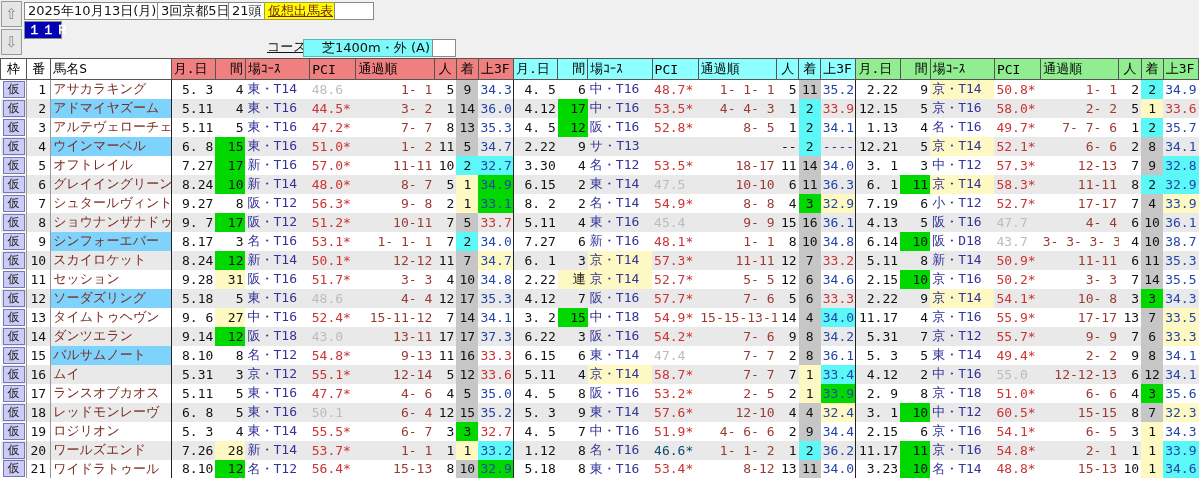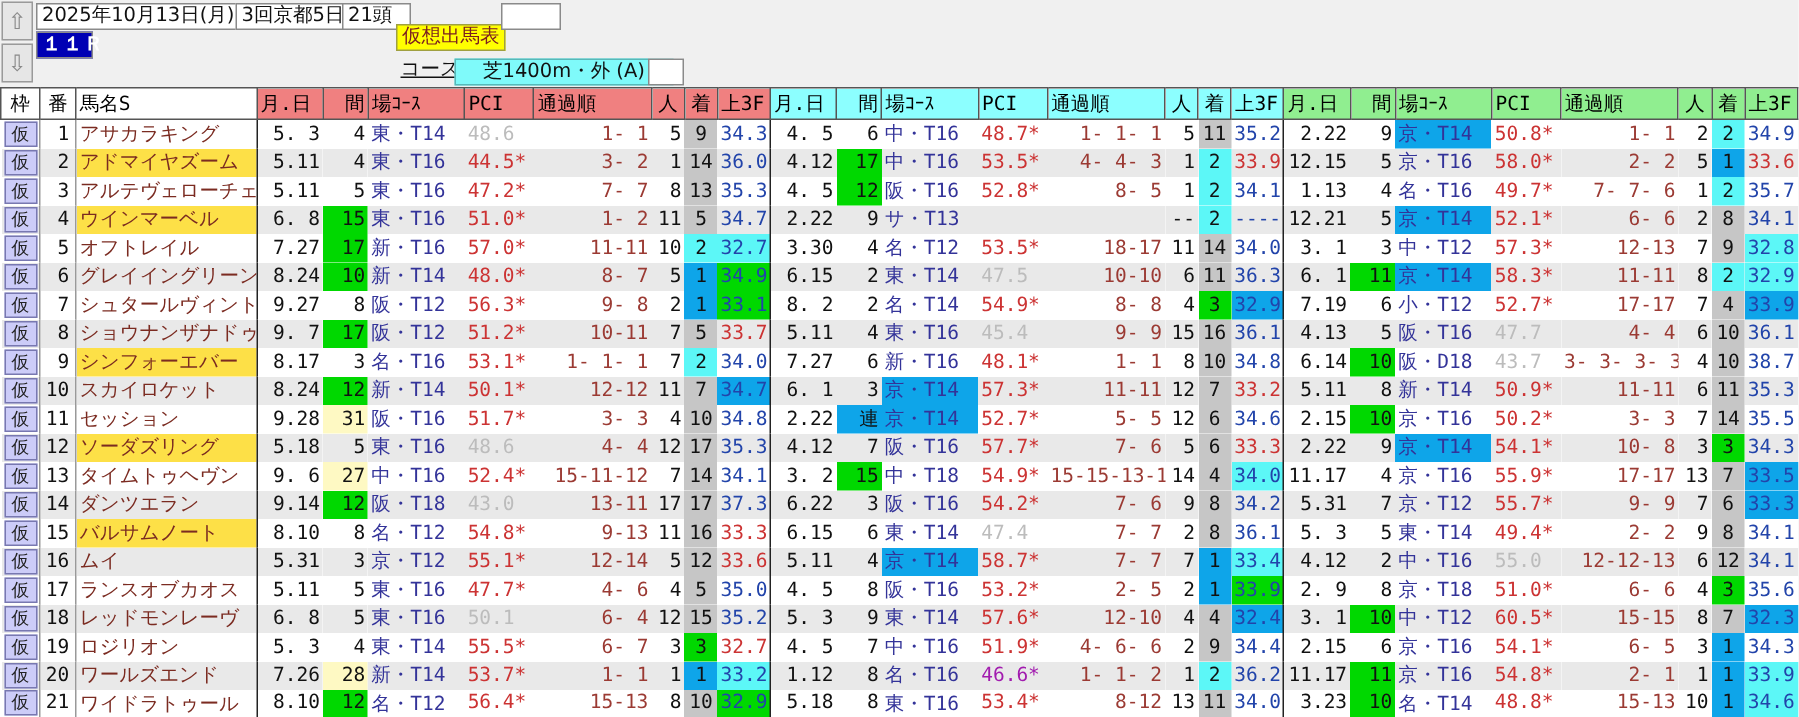--- a/index.html
+++ b/index.html
@@ -44,55 +44,55 @@
   th.hg3{background:#90ee90;}
   th.cen{text-align:center;}
   th.rgt{text-align:right;}
   tbody td{
     height:19px;padding:0 2px;white-space:pre;overflow:hidden;box-sizing:border-box;
   }
   tr.even{background:#e9e9e9;}
   td.waku{border-right:1px solid #999;text-align:center;}
   td.num{border-right:1px solid #999;text-align:right;padding-right:4px;color:#111;}
   td.name{color:#7b2b21;font-family:"DejaVu Sans","Liberation Sans",sans-serif;}
-  td.name.mare{background:#fde047;}
+  td.name.mare{background:#7dd3fc;}
   td.gstart{border-left:1px solid #222;}
   .kari{
     display:inline-block;width:20px;height:15px;line-height:15px;text-align:center;
     background:#ccccf8;border:1px solid #7878b0;font-size:12px;color:#222;cursor:pointer;
     font-family:"DejaVu Sans","Liberation Sans",sans-serif;
   }
   td.c-date{text-align:right;color:#111;}
   td.c-gap{text-align:right;color:#111;}
   td.c-course{color:#333399;}
   td.c-pci{color:#cc3333;}
   td.c-pci.gray{color:#bcbcbc;}
-  td.c-pci.blue{color:#a21caf;}
+  td.c-pci.blue{color:#0c4a6e;}
   td.c-pass{text-align:right;color:#9b3a33;}
   td.c-pop{text-align:right;color:#111;}
   td.c-fin{text-align:center;color:#111;}
   td.c-a{text-align:right;color:#2244aa;}
   td.c-a.red{color:#cc3333;}
-  .bg-y{background:#0ea5e9;}
+  .bg-y{background:#fef9c3;}
   .bg-c{background:#5cf7f7;}
   .bg-g{background:#00d800;}
   .bg-r{background:#fef9c3;}
   .bg-gr{background:#c6c6c6;}
 </style>
 </head>
 <body>
 
 <div class="topbar">
   <div class="scrollbtn up">⇧</div>
   <div class="scrollbtn down">⇩</div>
 
   <div class="tbox" style="left:24px;top:2px;">2025年10月13日(月)</div>
   <div class="tbox" style="left:137px;top:2px;width:88px;margin-left:20px;">3回京都5日目</div>
   <div class="tbox" style="left:228px;top:2px;width:46px;">21頭</div>
-  <div class="tbox virtual" style="left:264px;top:16px;">仮想出馬表</div>
+  <div class="tbox virtual" style="left:264px;top:2px;text-decoration:underline;">仮想出馬表</div>
   <div class="tbox" style="left:334px;top:2px;width:40px;"></div>
 
   <div class="tbox raceno" style="left:24px;top:21px;width:38px;">１１Ｒ</div>
 
   <div class="tbox plain courselink" style="left:264px;top:39px;">コース図</div>
   <div class="tbox courseinfo" style="left:303px;top:39px;width:146px;">芝1400m・外 (A)</div>
   <div class="tbox" style="left:432px;top:39px;width:24px;"></div>
 </div>
 
 <table id="grid">

